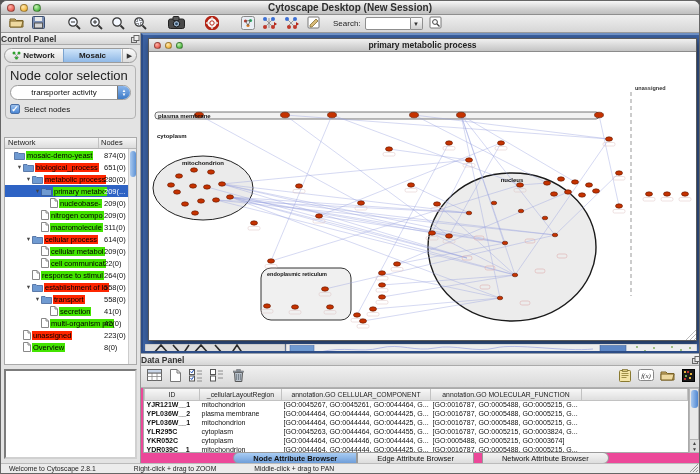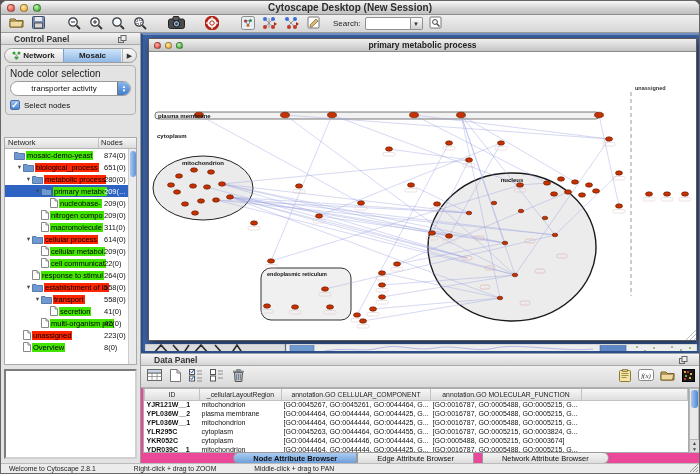--- a/index.html
+++ b/index.html
@@ -23,32 +23,32 @@
   .tgap{width:10px;flex:0 0 auto;}
   #search-label{font-size:8px;color:#222;margin-left:6px;}
   #search-combo{display:flex;align-items:center;height:13px;}
   #search-input{width:46px;height:13px;border:1px solid #8f8f8f;background:#fff;border-radius:2px 0 0 2px;font-size:8px;padding:0 2px;}
   #search-drop{width:12px;height:13px;border:1px solid #8f8f8f;border-left:none;border-radius:0 2px 2px 0;
     background:linear-gradient(#fdfdfd,#cfcfcf);font-size:6px;color:#333;display:flex;align-items:center;justify-content:center;}
   
   #content{position:absolute;left:0;top:32px;width:700px;height:432px;}
   #control-panel{position:absolute;left:0;top:0;width:140px;height:432px;background:#e3e3e3;border-right:1px solid #9a9a9a;}
   .panel-header{height:12px;background:linear-gradient(#f4f4f4,#d5d5d5);border-bottom:1px solid #aaa;
-    font-size:8.5px;font-weight:bold;color:#333;display:flex;align-items:center;padding:0 13px;}
+    font-size:8.5px;font-weight:bold;color:#333;display:flex;align-items:center;padding:0 0;}
   .panel-header .float{margin-left:auto;}
   
   #cp-tabs{display:flex;align-items:center;gap:1px;margin:3px 3px 2px 3px;border:1px solid #9c9c9c;border-radius:8px;
     background:linear-gradient(#fbfbfb,#dcdcdc);height:15px;overflow:hidden;}
   .cp-tab{flex:1;display:flex;align-items:center;justify-content:center;gap:2px;font-size:8px;font-weight:bold;color:#222;height:100%;}
   .cp-tab.selected{background:linear-gradient(#cfe5fa,#8fb8e6);border-left:1px solid #7ba3cf;}
   #cp-tab-arrow{flex:0 0 14px;height:100%;display:flex;align-items:center;justify-content:center;
     font-size:7px;color:#333;border-left:1px solid #b5b5b5;}
   
   #ncs-group{margin:2px 4px;border:1px solid #b3b3b3;border-radius:4px;padding:2px 4px 4px 4px;}
-  #ncs-label{font-size:10px;color:#222;margin-bottom:2px;}
+  #ncs-label{font-size:13px;color:#222;margin-bottom:2px;}
   #ncs-combo{display:flex;height:15px;border:1px solid #9a9a9a;border-radius:8px;background:#fff;overflow:hidden;align-items:center;}
   #ncs-combo-value{flex:1;font-size:8px;color:#111;text-align:center;}
   #ncs-stepper{width:13px;height:100%;background:linear-gradient(#8ab6ec,#3f7cc8);display:flex;flex-direction:column;
     align-items:center;justify-content:center;color:#fff;font-size:4.5px;line-height:4px;border-left:1px solid #777;}
   #ncs-check-row{display:flex;align-items:center;gap:4px;margin-top:4px;}
   #ncs-checkbox{width:10px;height:10px;border-radius:2px;border:1px solid #4a6fa5;
     background:linear-gradient(#9cc1ee,#4a86d4);color:#fff;font-size:9px;line-height:9px;text-align:center;font-weight:bold;}
   #ncs-check-label{font-size:8px;color:#111;}
   
   #tree-wrap{position:absolute;left:3px;right:3px;top:104px;height:228px;border:1px solid #aaa;background:#fff;overflow:hidden;}

